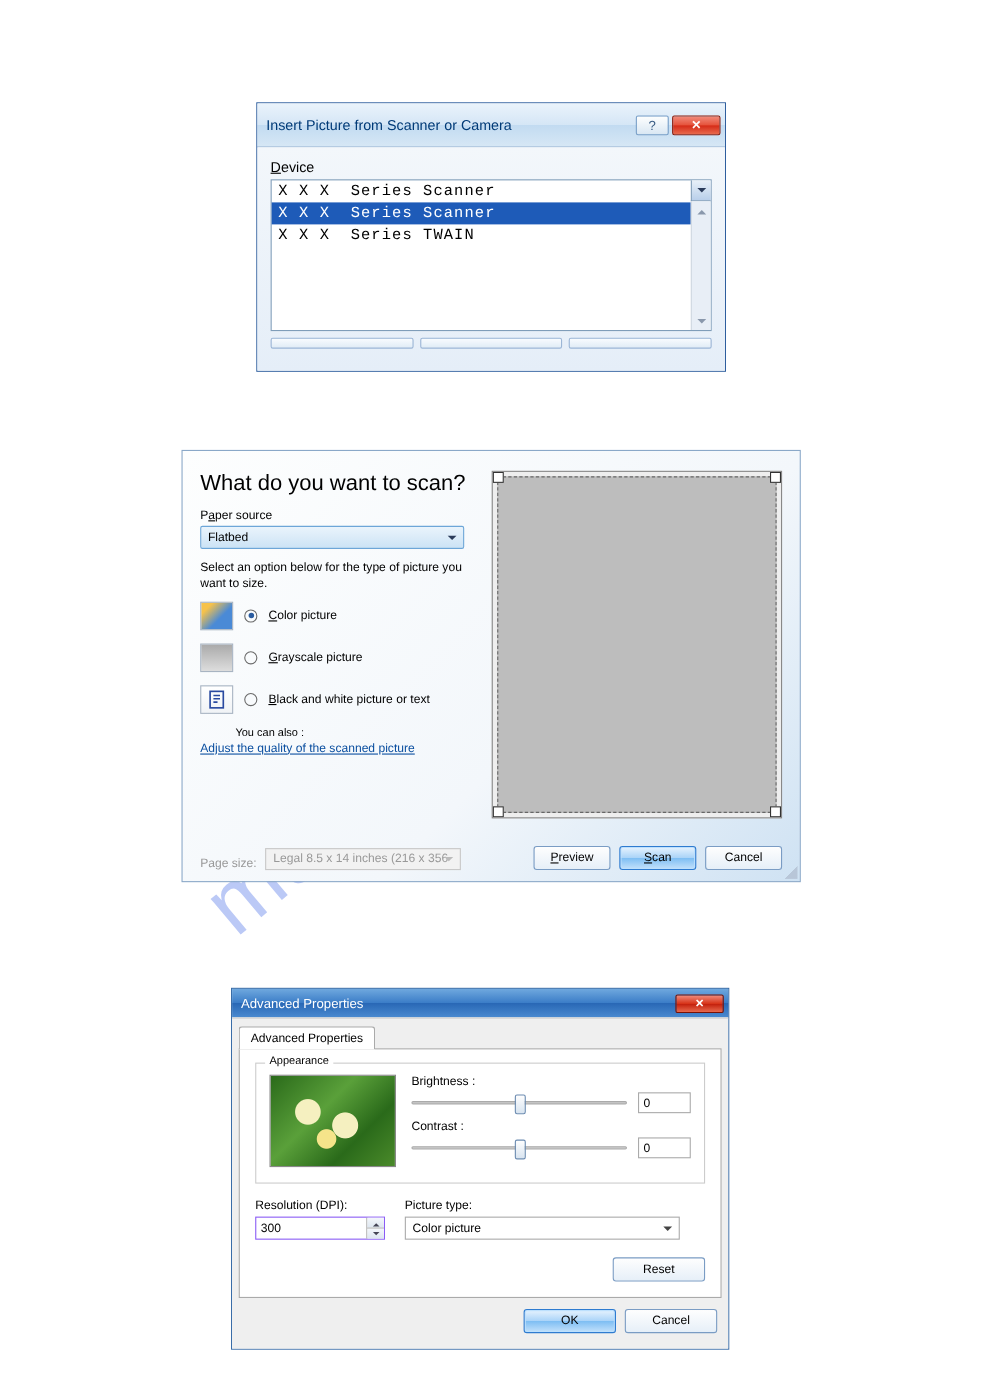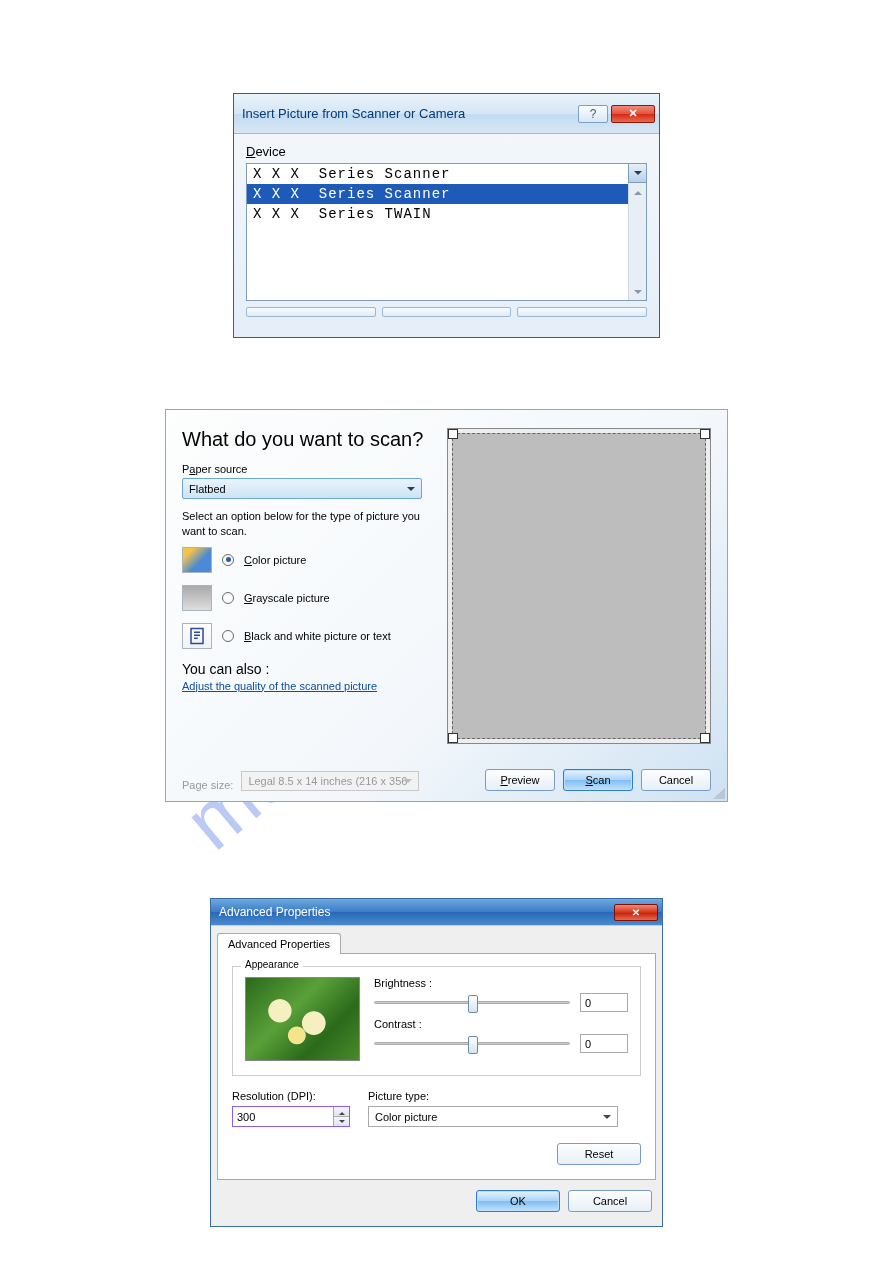--- a/index.html
+++ b/index.html
@@ -153,21 +153,21 @@
     display:flex;align-items:center;justify-content:center;
     font-size:10px;
   }
   .d2-icon.photo{background:linear-gradient(135deg,#f6c24a 20%,#4a8ad6 60%);}
   .d2-icon.gray{background:linear-gradient(to bottom,#aaa,#ddd);}
   .d2-icon.bw svg{width:18px;height:18px;}
   .d2-icon.custom svg{width:16px;height:16px;}
   .d2-radio { width:12px;height:12px;border:1px solid #6a6a6a;border-radius:50%;display:inline-flex;align-items:center;justify-content:center;}
   .d2-radio.checked::after{content:"";width:5px;height:5px;background:#2a5ca0;border-radius:50%;}
   .d2-optlabel{font-size:11px;}
-  .d2-also { font-size:14px; margin-top:4px;}
+  .d2-also { font-size:10px; margin-top:4px;margin-left:32px;}
   .d2-link { color:#0b4fa0; text-decoration:underline; font-size:11px; display:inline-block; margin-top:3px;}
 
   .d2-preview{
     position:absolute; right:16px; top:18px;
     width:264px; height:316px;
     border:1px solid #888;
     background:#eee;
     padding:4px;
   }
   .d2-preview-inner{
@@ -346,21 +346,21 @@
 
 <div class="dialog2">
   <div class="d2-body">
     <div class="d2-left">
       <div class="d2-title">What do you want to scan?</div>
       <div class="d2-lbl">P<u>a</u>per source</div>
       
       <div class="d2-select">
         <span>Flatbed</span>
       </div>
-      <div class="d2-instr">Select an option below for the type of picture you want to scan.</div>
+      <div class="d2-instr">Select an option below for the type of picture you want to size.</div>
 
       <div class="d2-opt">
         <span class="d2-icon photo"></span>
         <span class="d2-radio checked"></span>
         <span class="d2-optlabel"><u>C</u>olor picture</span>
 
       </div>
 
       <div class="d2-opt">
         <span class="d2-icon gray"></span>

